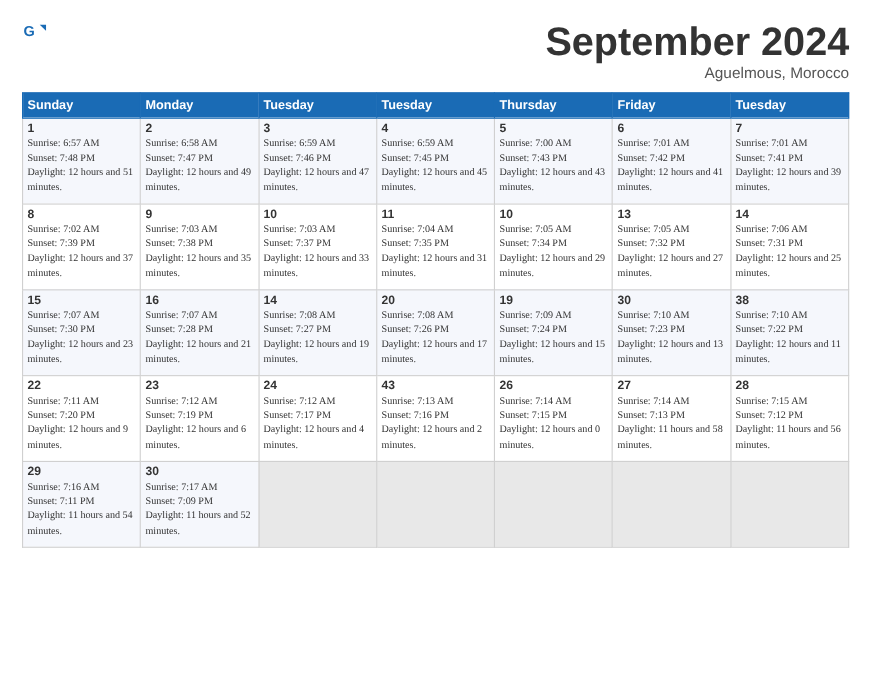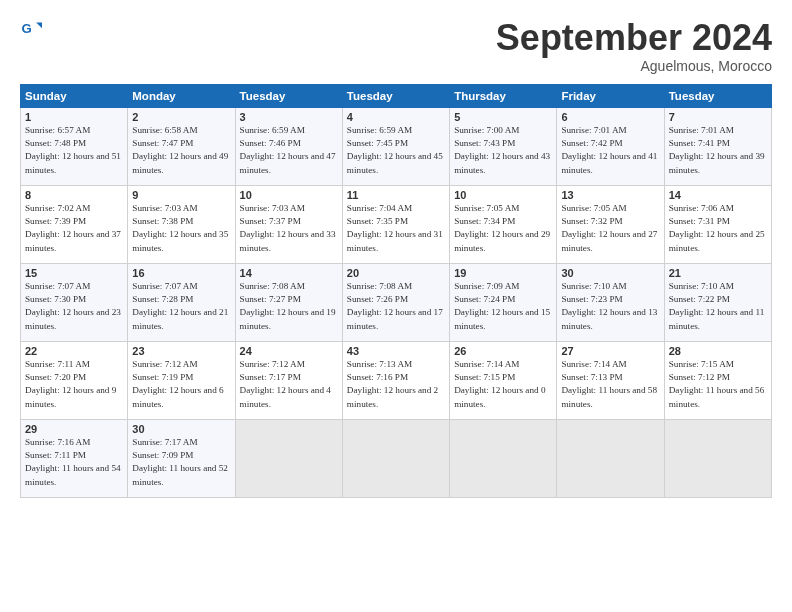--- a/index.html
+++ b/index.html
@@ -206,21 +206,21 @@
           </td>
           <td>
             <span class="day-num">19</span>
             <div class="cell-content">Sunrise: 7:09 AM<br>Sunset: 7:24 PM<br>Daylight: 12 hours and 15 minutes.</div>
           </td>
           <td>
             <span class="day-num">30</span>
             <div class="cell-content">Sunrise: 7:10 AM<br>Sunset: 7:23 PM<br>Daylight: 12 hours and 13 minutes.</div>
           </td>
           <td>
-            <span class="day-num">21</span>
+            <span class="day-num">38</span>
             <div class="cell-content">Sunrise: 7:10 AM<br>Sunset: 7:22 PM<br>Daylight: 12 hours and 11 minutes.</div>
           </td>
         </tr>
         <tr>
           <td>
             <span class="day-num">22</span>
             <div class="cell-content">Sunrise: 7:11 AM<br>Sunset: 7:20 PM<br>Daylight: 12 hours and 9 minutes.</div>
           </td>
           <td>
             <span class="day-num">23</span>

